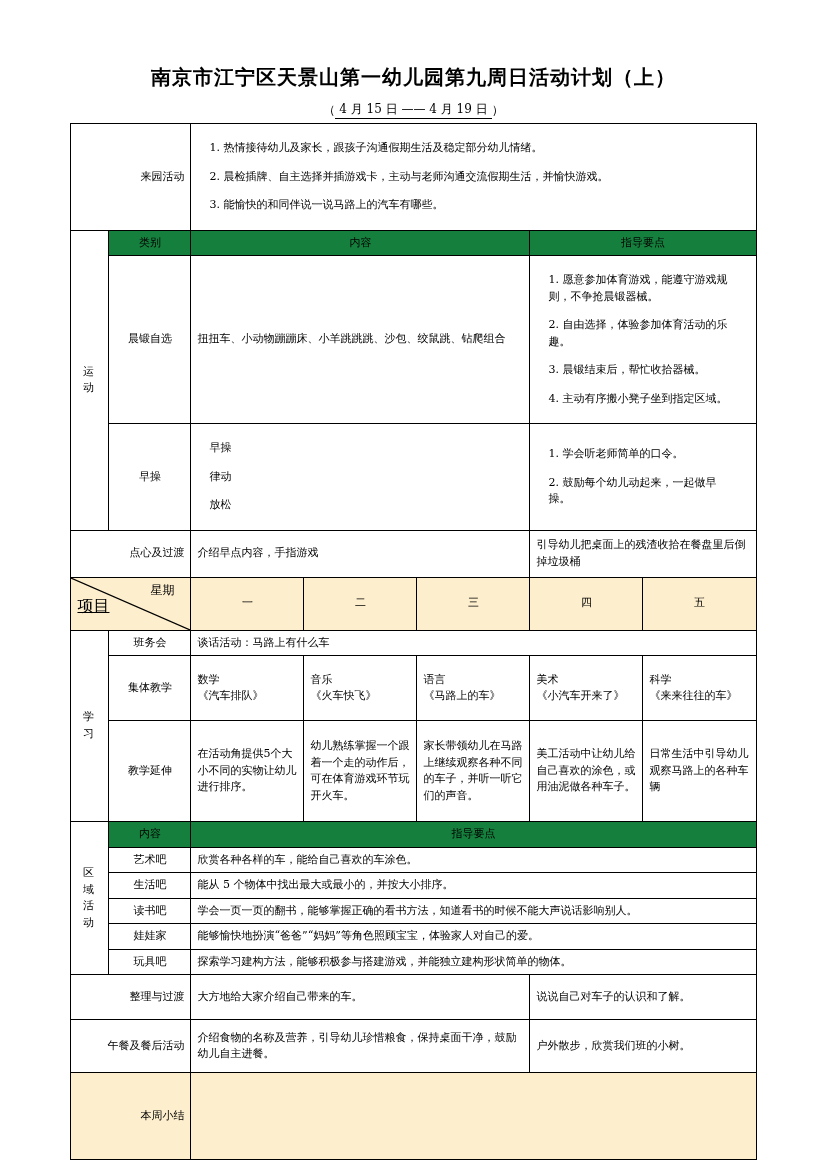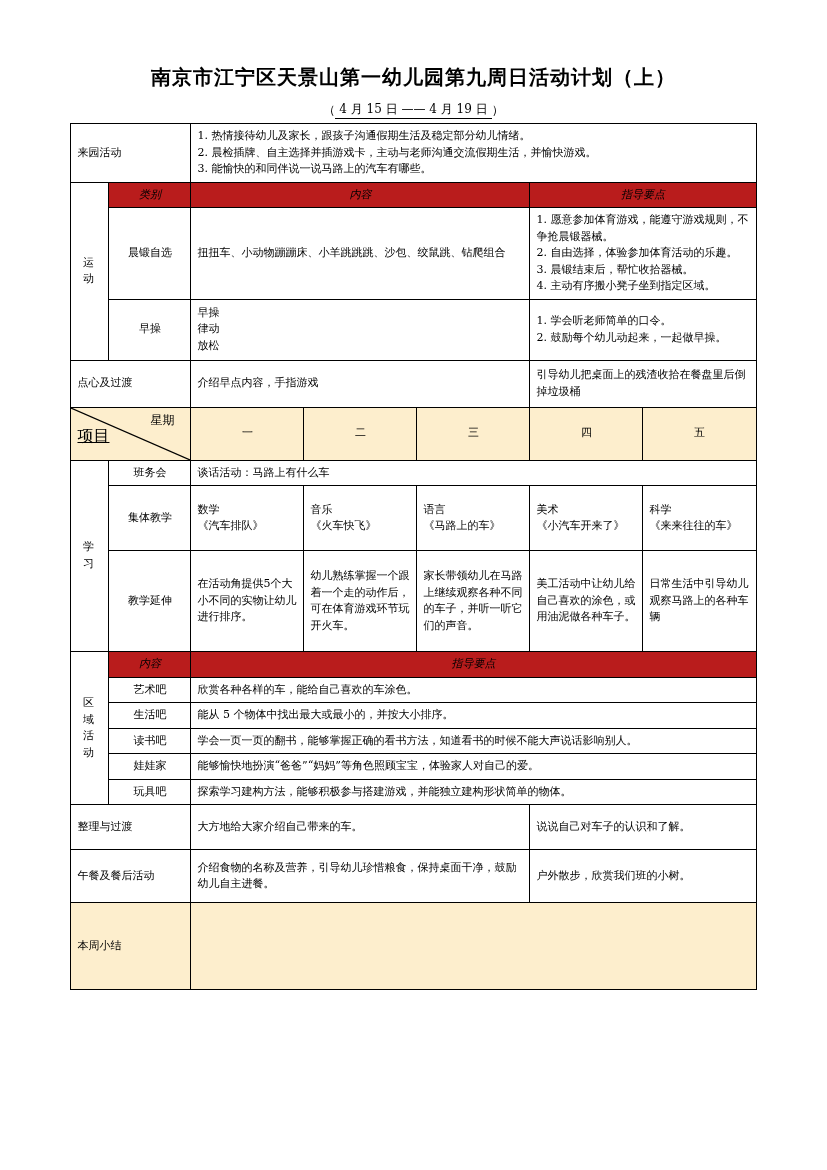--- a/index.html
+++ b/index.html
@@ -48,28 +48,28 @@
     font-family:"DejaVu Serif","Liberation Serif",serif;
   }
   table.main td{
     border:1px solid #000;
     font-size:11px;
     line-height:1.5;
     padding:4px 6px;
     vertical-align:middle;
     word-break:break-all;
   }
-  .lbl{text-align:left;font-size:12px;}
+  .lbl{text-align:right;font-size:12px;}
   .vlbl{text-align:center;font-size:12px;letter-spacing:3px;}
-  .grey{background:#b91c1c;text-align:center;font-style:italic;}
+  .grey{background:#15803d;text-align:center;}
   .cream{background:#fdeecd;}
   .creamc{background:#fdeecd;text-align:center;}
   .ctr{text-align:center;}
   .topalign{vertical-align:top;}
-  .lines p{margin:0;}
+  .lines p{margin:12px;}
   .diag{
     position:relative;
     height:44px;
     padding:0;
     background:#fdeecd;
   }
   .diag .ln{
     position:absolute;left:0;top:0;width:100%;height:100%;
   }
   .diag .wk{position:absolute;right:16px;top:3px;font-size:12px;}

